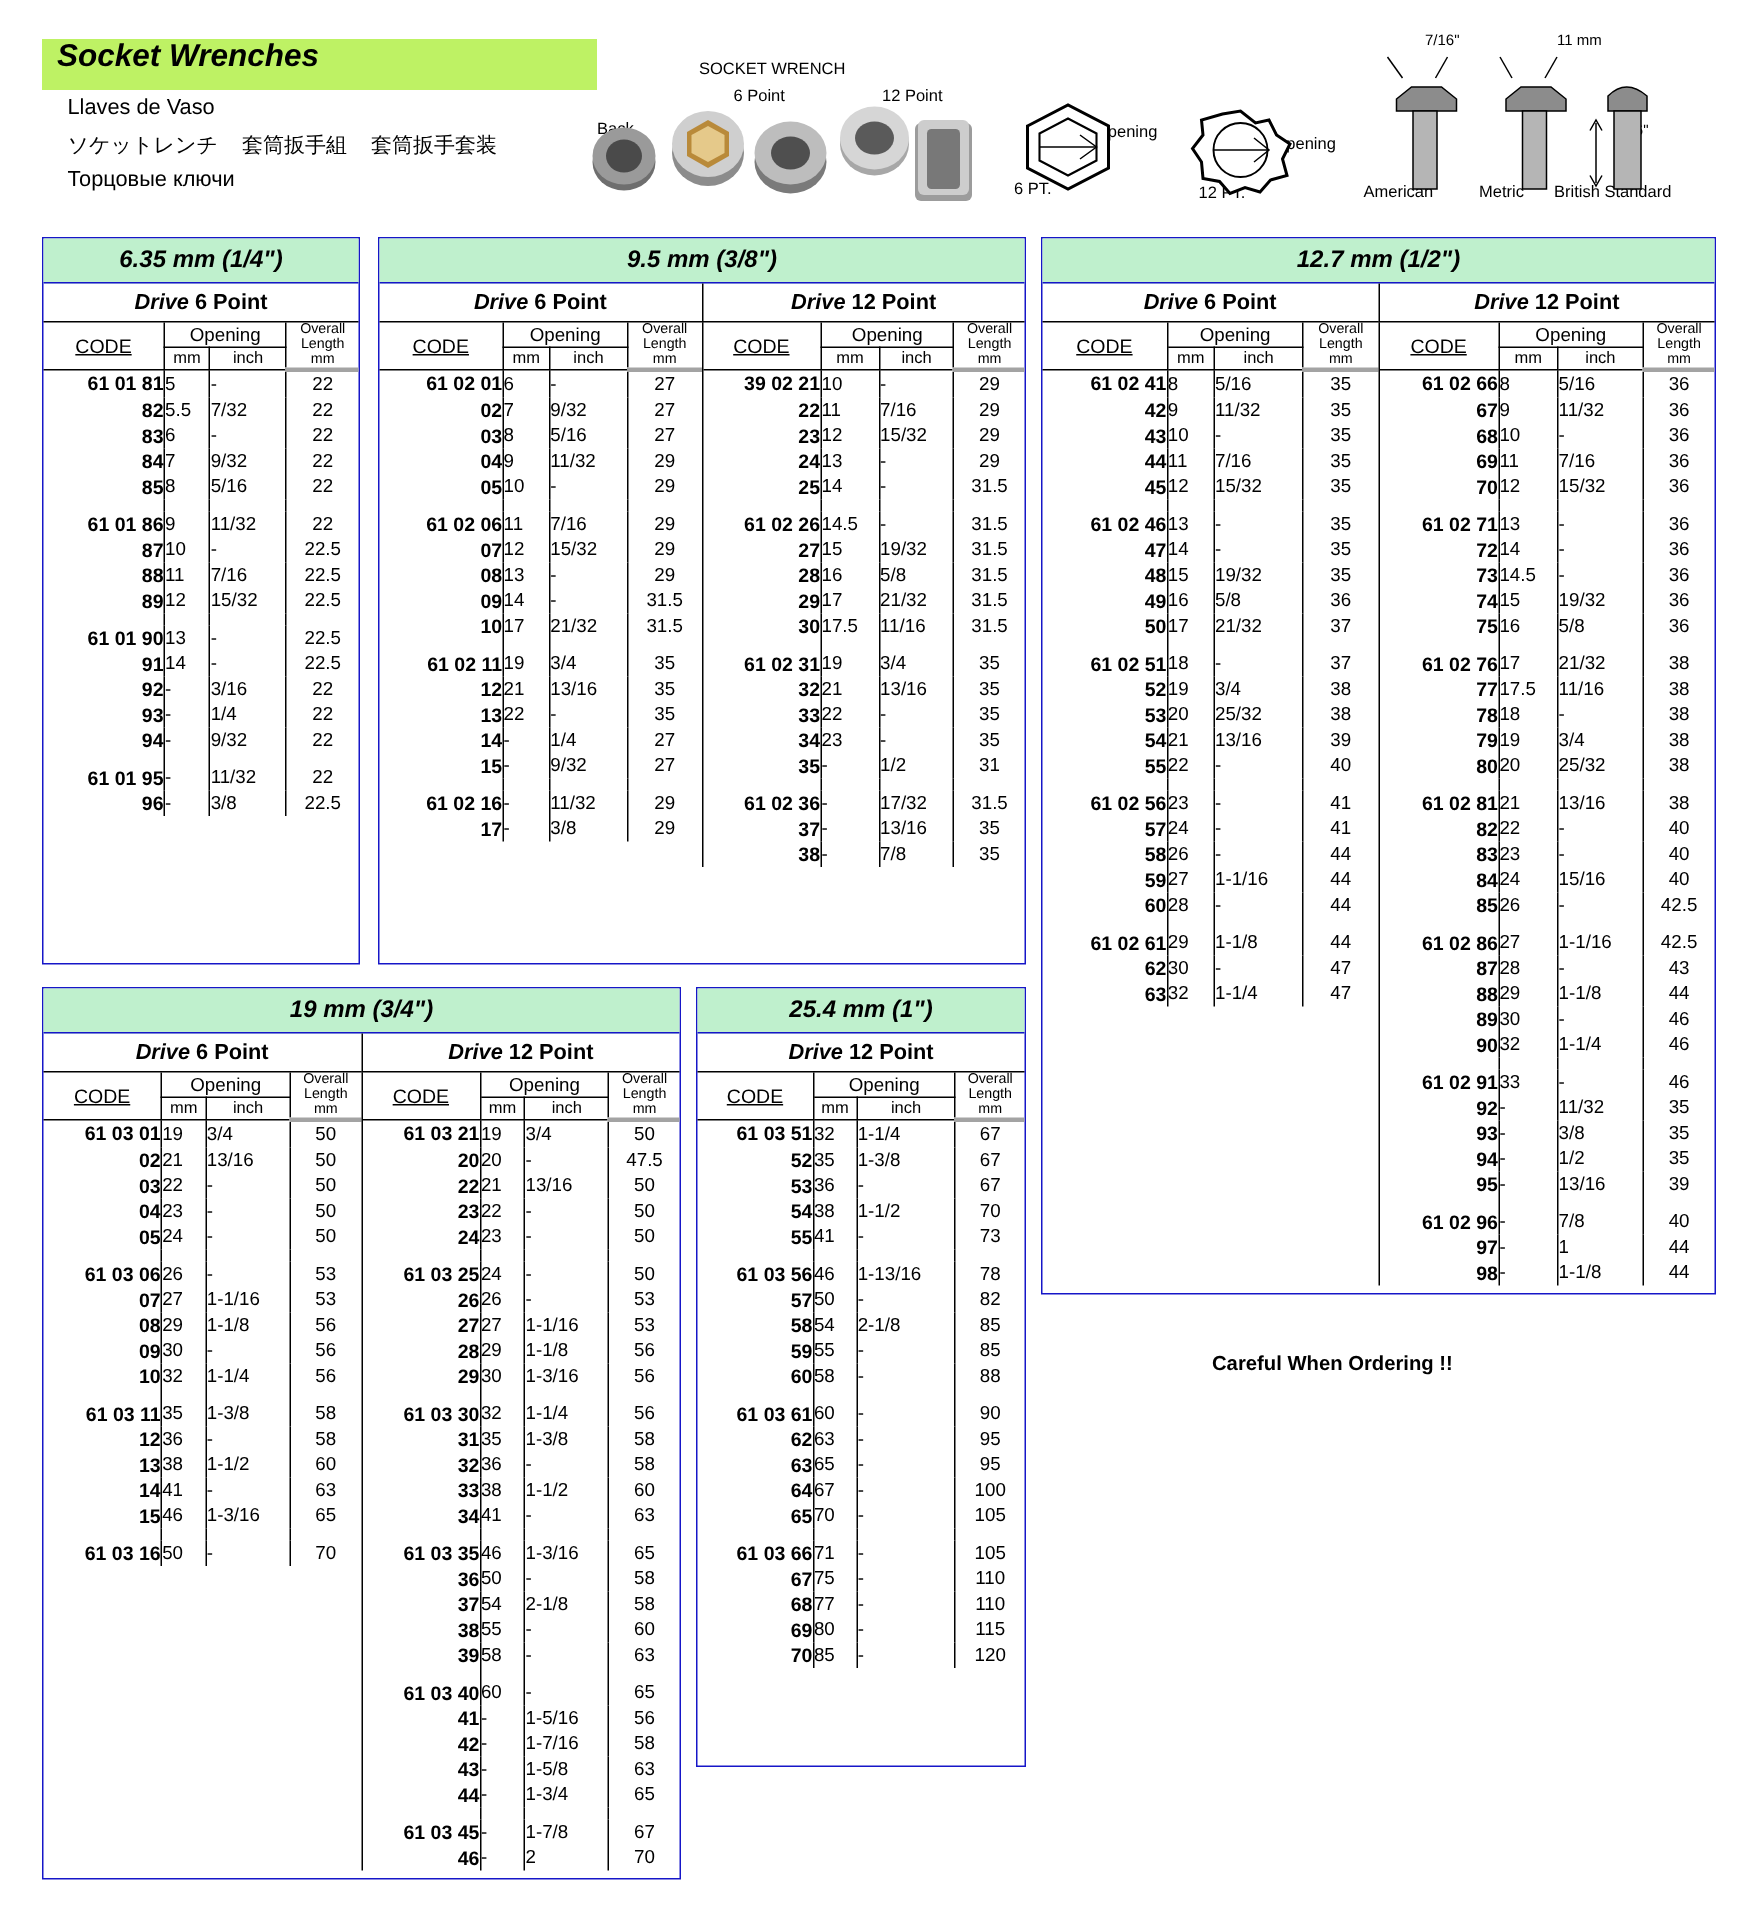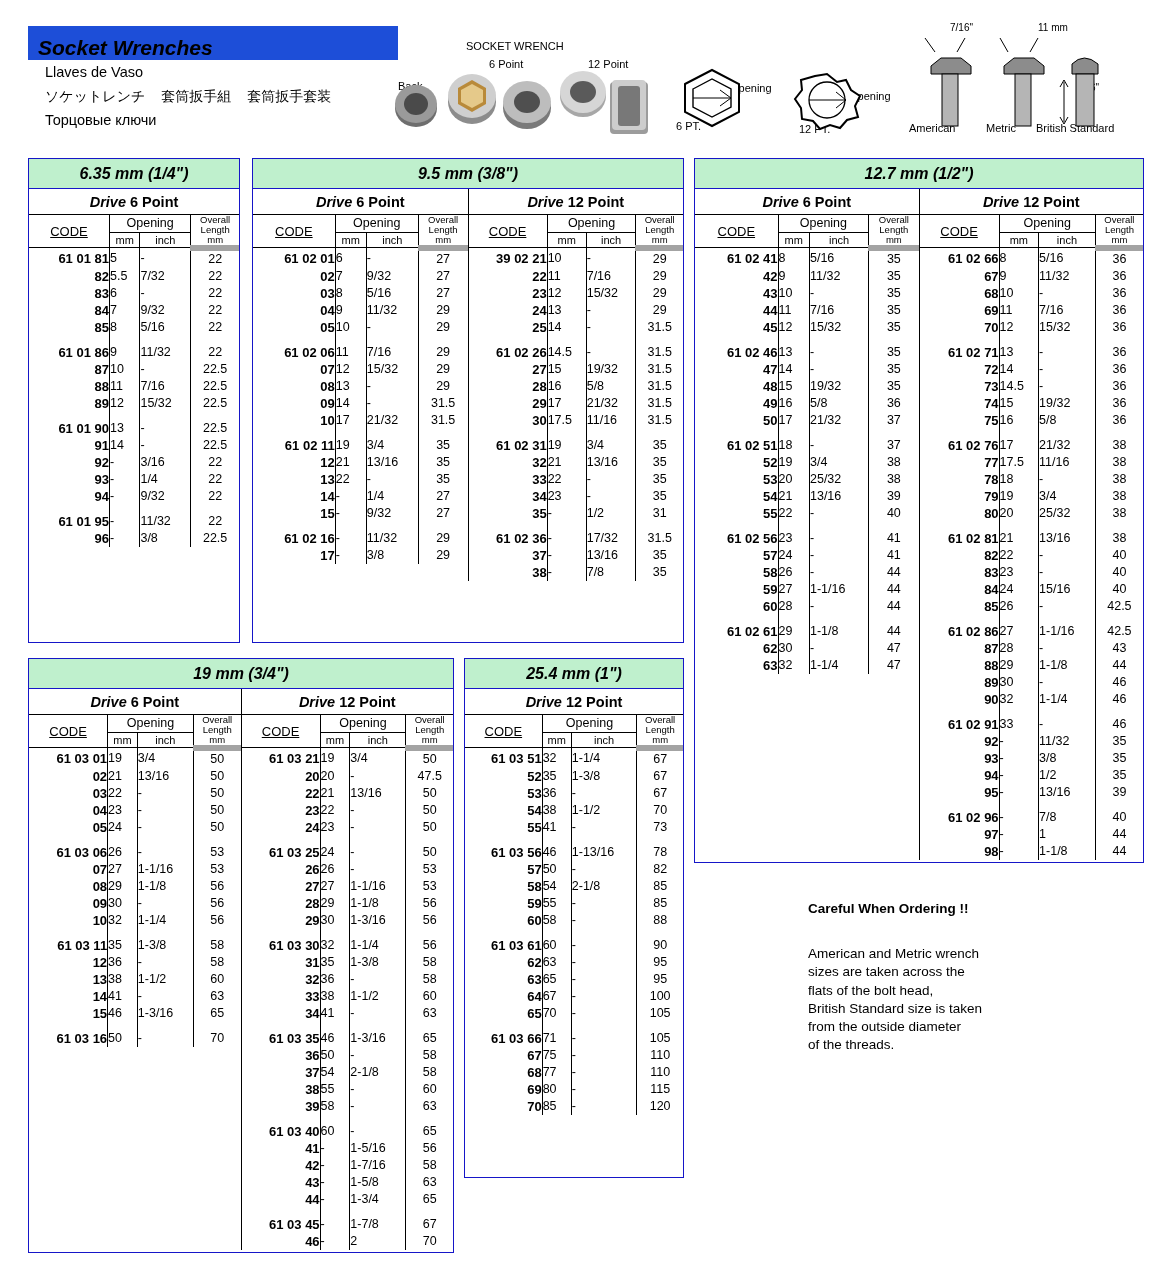--- a/index.html
+++ b/index.html
@@ -8,21 +8,21 @@
     font-family:"Liberation Sans", sans-serif;
     color:#000;
     position:relative;
     overflow:hidden;
   }
   .page{position:relative;width:1172px;height:1272px;}
 
   
   .title-band{
     position:absolute;left:28px;top:26px;width:370px;height:34px;
-    background:#1d4ed8;display:flex;align-items:flex-end;
+    background:#bef264;display:flex;align-items:flex-start;
   }
   .title-band .t{
     font-style:italic;font-weight:bold;font-size:21px;padding-left:10px;
   }
   .sub{position:absolute;left:45px;font-size:14.5px;}
   .sub1{top:64px;}
   .sub2{top:88px;}
   .sub3{top:112px;}
   .cjk{font-family:"DejaVu Sans", sans-serif;font-size:14px;}
 
@@ -47,21 +47,21 @@
 
   .cols{display:flex;}
   .col{flex:1;}
   .col + .col{border-left:1.2px solid #000;}
 
   table.tt{border-collapse:collapse;width:100%;font-size:12.5px;}
   table.tt th,table.tt td{padding:0;margin:0;}
   table.tt th{font-weight:normal;}
   .th-code{border-right:1px solid #000;border-bottom:1px solid #000;text-align:center;font-size:13px;padding:10px 0 2px 0;vertical-align:middle;text-decoration:underline;}
   .th-open{border-right:1px solid #000;border-bottom:1px solid #000;text-align:center;font-size:12.5px;padding:2px 0 1px 0;}
-  .th-len{border-bottom:6px solid #a3a3a3;text-align:center;font-size:9.5px;line-height:1.05;padding:2px 2px;vertical-align:middle;}
+  .th-len{border-bottom:3px solid #a3a3a3;text-align:center;font-size:9.5px;line-height:1.05;padding:2px 2px;vertical-align:middle;}
   .th-mm,.th-inch{border-right:1px solid #000;border-bottom:1px solid #000;text-align:center;font-size:11px;padding:1px 0;}
   .th-inch{}
   td.code{border-right:1px solid #000;text-align:right;padding-right:6px;font-weight:bold;font-size:13px;white-space:nowrap;}
   td.mm{border-right:1px solid #000;text-align:left;padding-left:4px;font-size:12.5px;}
   td.inch{border-right:1px solid #000;text-align:left;padding-left:5px;font-size:12.5px;}
   td.len{text-align:center;font-size:12.5px;}
   tr.gap td{height:8px;border:none;}
   tr.gap td.code,tr.gap td.mm,tr.gap td.inch{border-right:1px solid #000;}
   td{height:17px;}
 
@@ -1563,23 +1563,15 @@
                 <td class="len">120</td>
               </tr>
             </tbody>
         </table>
       </div>
     </div>
   </div>
 
   <div class="note" style="left:808px;top:900px;width:250px;">
     <div style="font-weight:bold;margin-bottom:27px;">Careful When Ordering !!</div>
-    <div>
-      <div>American and Metric wrench</div>
-      <div>sizes are  taken across the</div>
-      <div>flats of the bolt head,</div>
-      <div>British Standard size is taken</div>
-      <div>from the outside diameter</div>
-      <div>of the threads.</div>
-    </div>
   </div>
 
 </div>
 
 </body></html>

